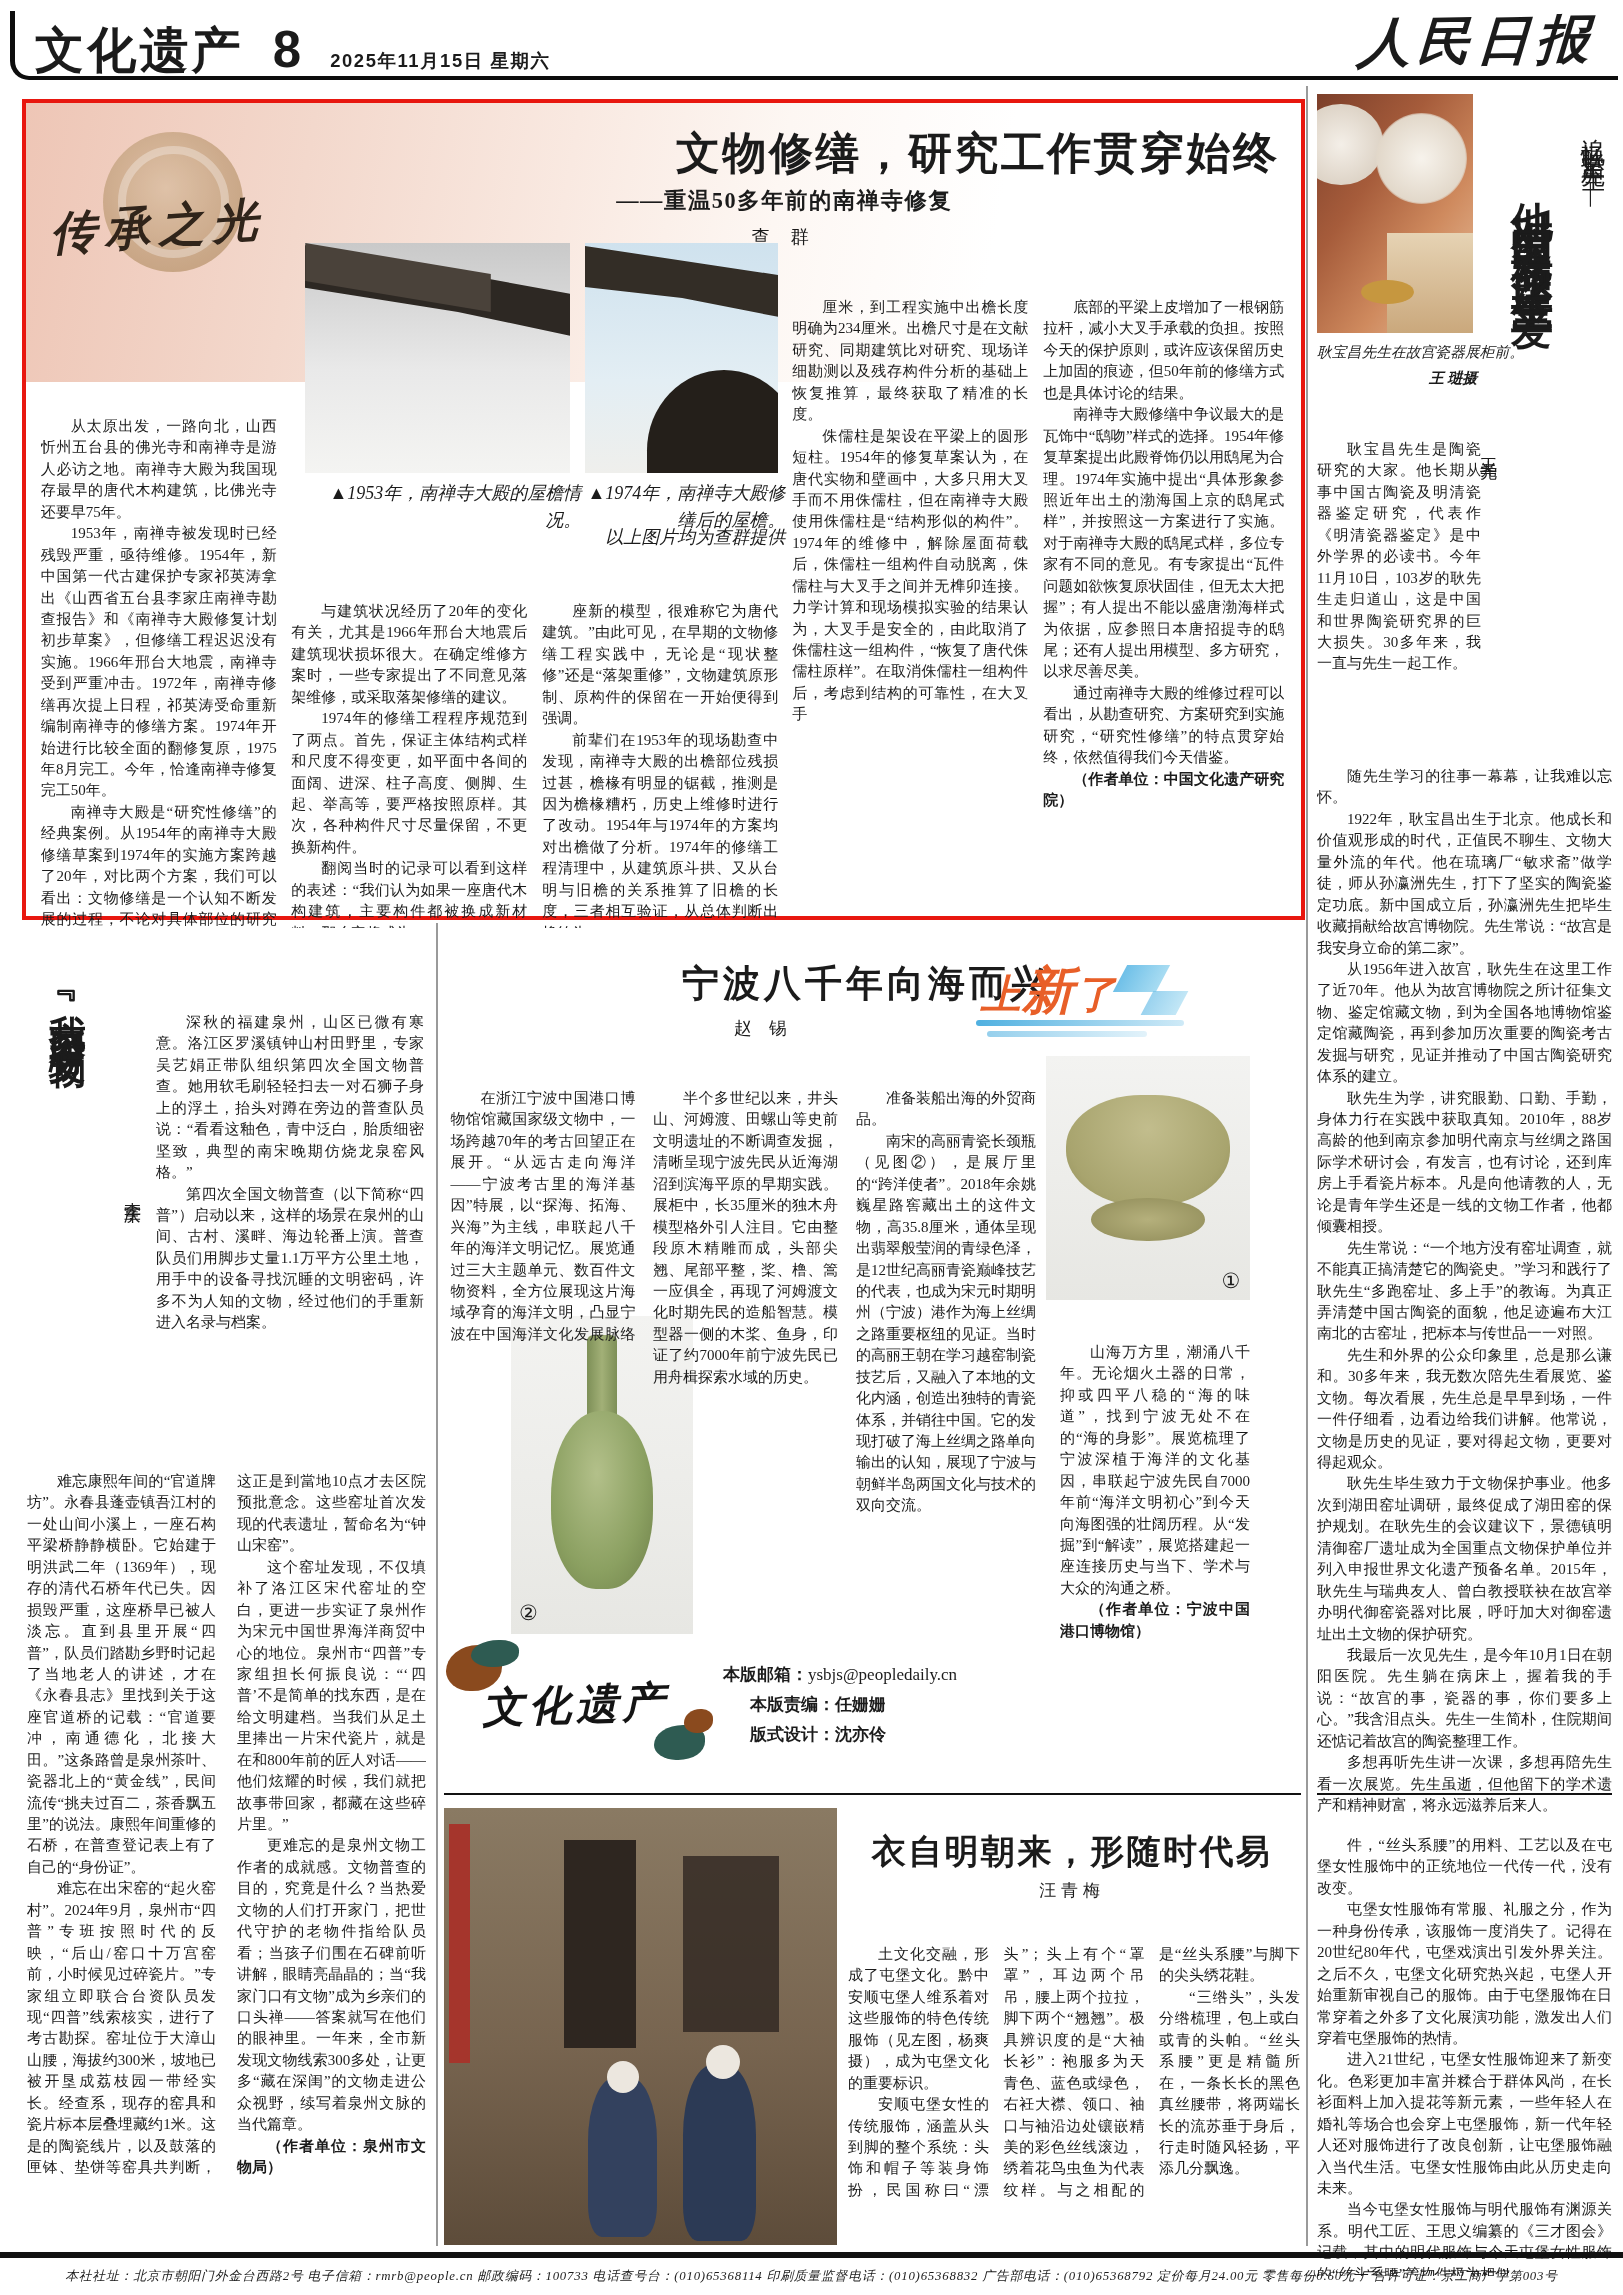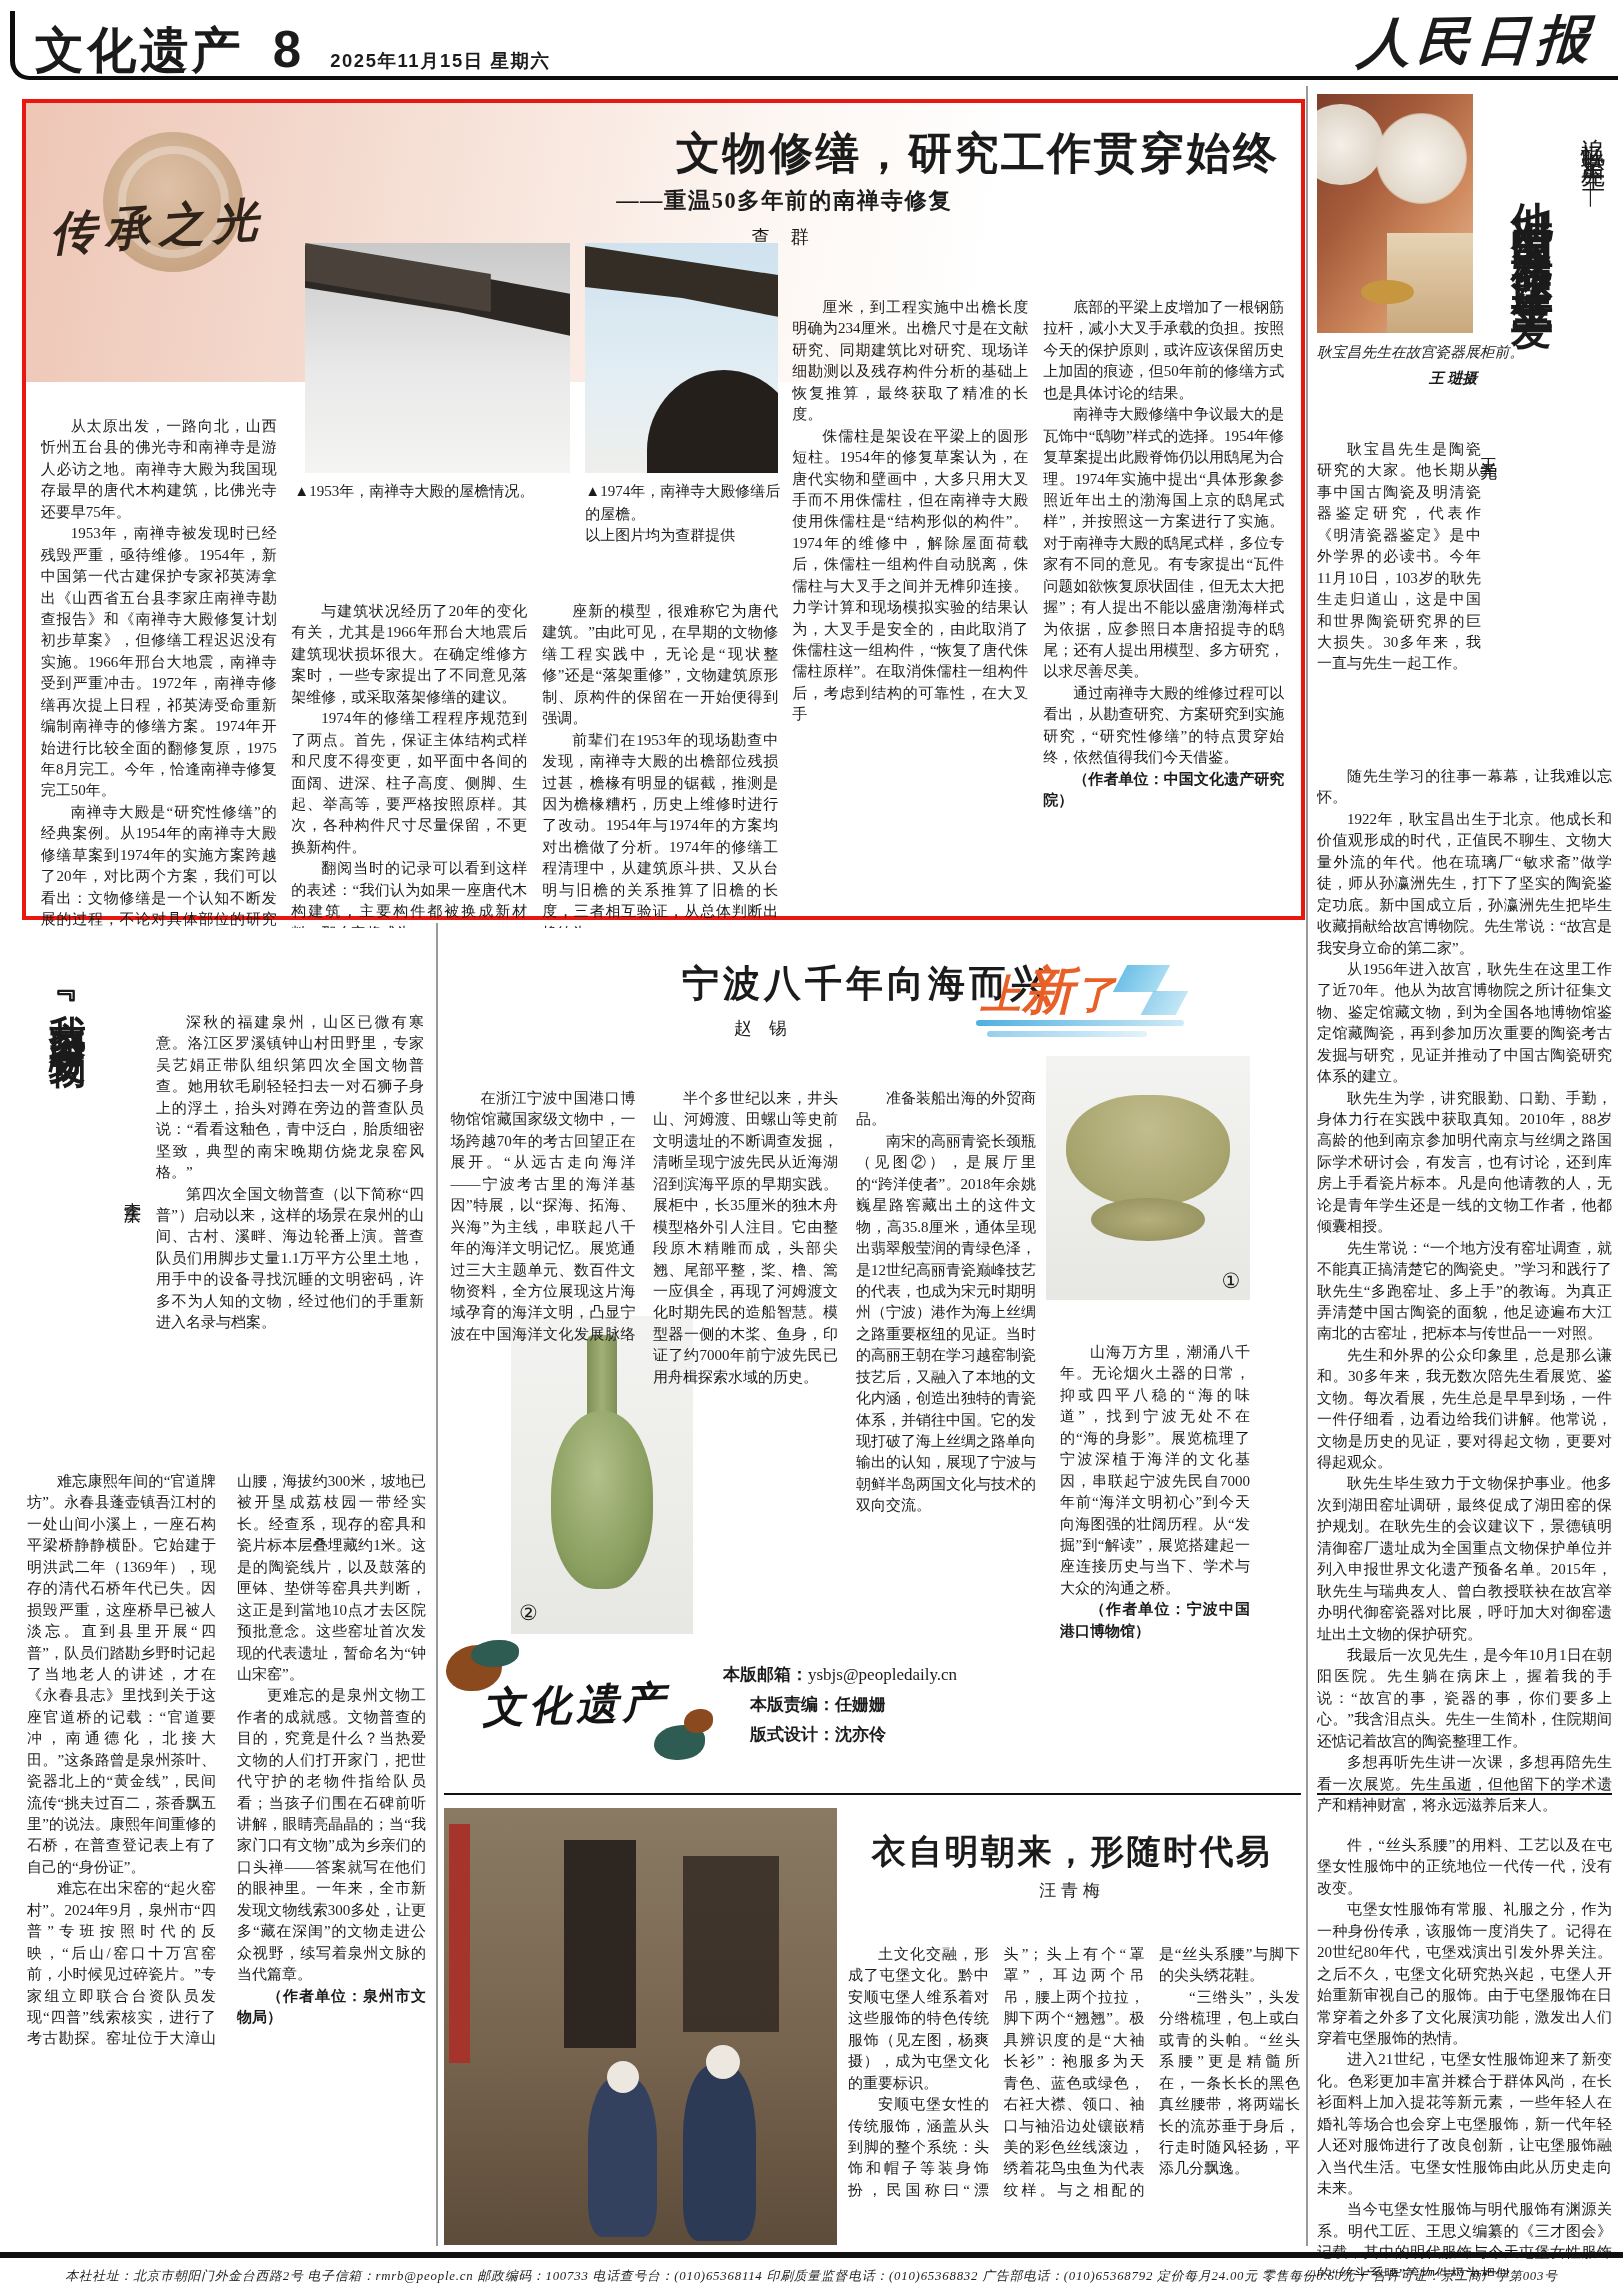--- a/index.html
+++ b/index.html
@@ -31,21 +31,21 @@
   .feat-by{font-size:18.4px;text-align:center;letter-spacing:8px;}
   .bwphoto{background:linear-gradient(180deg,#c9c9c9 0%,#e9e9e9 55%,#f4f4f2 100%);overflow:hidden;}
   .eave1{position:absolute;left:-4%;top:-6%;width:112%;height:62%;background:#2d2823;
          clip-path:polygon(0 10%,100% 48%,100% 78%,55% 58%,0 40%);}
   .eave1b{position:absolute;left:0;top:0;width:70%;height:30%;background:#4a423a;
          clip-path:polygon(0 0,100% 45%,100% 100%,0 55%);}
   .photo2bg{background:linear-gradient(180deg,#cfe2ee 0%,#e3eef4 60%,#efefec 100%);overflow:hidden;}
   .eave2{position:absolute;left:-5%;top:-8%;width:115%;height:58%;background:#332d26;
          clip-path:polygon(0 15%,100% 40%,100% 72%,48% 55%,0 46%);}
   .eave2b{position:absolute;right:-12%;bottom:-25%;width:80%;height:70%;background:#241f1a;border-radius:50% 50% 0 0;}
-  .cap{font-size:15px;line-height:1.5;text-align:left;}
+  .cap{font-size:18px;line-height:1.5;text-align:right;font-style:italic;}
   
   .geng-photo{background:linear-gradient(125deg,#7c3f2a 0%,#a65c3b 35%,#cf8a5e 65%,#e9c3a2 100%);overflow:hidden;}
   .hair1{position:absolute;left:-12%;top:4%;width:55%;height:34%;background:radial-gradient(circle,#f4efe8 0%,#ddd3c6 70%,transparent 75%);border-radius:50%;}
   .hair2{position:absolute;right:4%;top:8%;width:58%;height:38%;background:radial-gradient(circle,#f7f3ec 0%,#e2d8ca 68%,transparent 74%);border-radius:50%;}
   .shelf{position:absolute;right:0;bottom:0;width:55%;height:42%;background:linear-gradient(180deg,#e6d3b4,#caa87c);}
   .bowl-sm{position:absolute;left:28%;bottom:12%;width:34%;height:10%;background:#c6973f;border-radius:50%;}
   .geng-kicker{font-size:24px;letter-spacing:4.8px;}
   .geng-title{font-size:42px;font-weight:bold;letter-spacing:9.6px;}
   .geng-author{font-size:17px;letter-spacing:3.2px;}
   
@@ -184,20 +184,21 @@
   <div class="abs vert qz-title" style="left:42px;top:978px;height:447px;">『我家门口有文物』</div>
   <div class="abs vert qz-by" style="left:121px;top:1189px;height:96px;">李庆军</div>
   <div class="abs col" style="left:156px;top:982px;width:268px;height:444px;">
       <p>深秋的福建泉州，山区已微有寒意。洛江区罗溪镇钟山村田野里，专家吴艺娟正带队组织第四次全国文物普查。她用软毛刷轻轻扫去一对石狮子身上的浮土，抬头对蹲在旁边的普查队员说：“看看这釉色，青中泛白，胎质细密坚致，典型的南宋晚期仿烧龙泉窑风格。”</p>
       <p>第四次全国文物普查（以下简称“四普”）启动以来，这样的场景在泉州的山间、古村、溪畔、海边轮番上演。普查队员们用脚步丈量1.1万平方公里土地，用手中的设备寻找沉睡的文明密码，许多不为人知的文物，经过他们的手重新进入名录与档案。</p>
     </div>
   <div class="abs col two-col" style="left:27px;top:1441px;width:399px;height:798px;">
     <div>
         <p>难忘康熙年间的“官道牌坊”。永春县蓬壶镇吾江村的一处山间小溪上，一座石构平梁桥静静横卧。它始建于明洪武二年（1369年），现存的清代石桥年代已失。因损毁严重，这座桥早已被人淡忘。直到县里开展“四普”，队员们踏勘乡野时记起了当地老人的讲述，才在《永春县志》里找到关于这座官道桥的记载：“官道要冲，南通德化，北接大田。”这条路曾是泉州茶叶、瓷器北上的“黄金线”，民间流传“挑夫过百二，茶香飘五里”的说法。康熙年间重修的石桥，在普查登记表上有了自己的“身份证”。</p>
         <p>难忘在出宋窑的“起火窑村”。2024年9月，泉州市“四普”专班按照时代的反映，“后山/窑口十万宫窑前，小时候见过碎瓷片。”专家组立即联合台资队员发现“四普”线索核实，进行了考古勘探。窑址位于大漳山山腰，海拔约300米，坡地已被开垦成荔枝园一带经实长。经查系，现存的窑具和瓷片标本层叠埋藏约1米。这是的陶瓷线片，以及鼓落的匣钵、垫饼等窑具共判断，这正是到當地10点才去区院预批意念。这些窑址首次发现的代表遗址，暂命名为“钟山宋窑”。</p>
+        <p>这个窑址发现，不仅填补了洛江区宋代窑址的空白，更进一步实证了泉州作为宋元中国世界海洋商贸中心的地位。泉州市“四普”专家组担长何振良说：“‘四普’不是简单的找东西，是在给文明建档。当我们从足土里捧出一片宋代瓷片，就是在和800年前的匠人对话——他们炫耀的时候，我们就把故事带回家，都藏在这些碎片里。”</p>
         <p>更难忘的是泉州文物工作者的成就感。文物普查的目的，究竟是什么？当热爱文物的人们打开家门，把世代守护的老物件指给队员看；当孩子们围在石碑前听讲解，眼睛亮晶晶的；当“我家门口有文物”成为乡亲们的口头禅——答案就写在他们的眼神里。一年来，全市新发现文物线索300多处，让更多“藏在深闺”的文物走进公众视野，续写着泉州文脉的当代篇章。</p>
       </div>
     <p class="attr">（作者单位：泉州市文物局）</p>
   </div>
 
   <div class="abs" style="left:444px;top:919px;width:816px;height:867px;">
     <div class="abs nb-title" style="left:32px;top:40px;width:575px;">宁波八千年向海而兴</div>
     <div class="abs nb-by" style="left:32px;top:97px;width:575px;">赵  锡</div>
 
     <div class="abs badge-new" style="left:532px;top:24px;width:239px;height:104px;">

